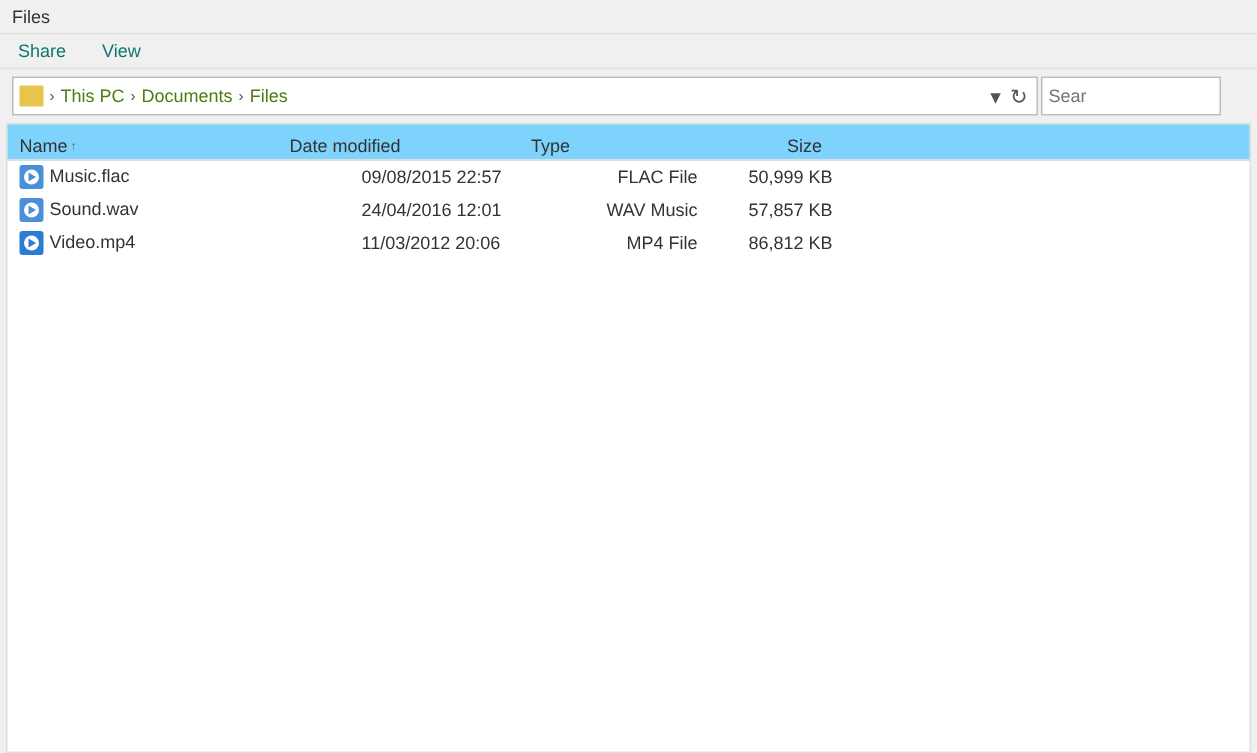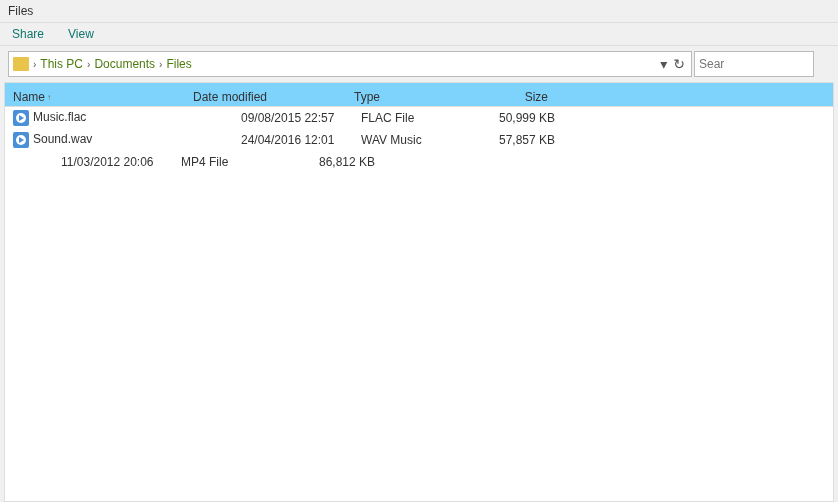--- a/index.html
+++ b/index.html
@@ -152,21 +152,21 @@
       white-space: nowrap;
       overflow: hidden;
       text-overflow: ellipsis;
     }
     .file-name-cell {
       width: 180px;
       display: flex;
       gap: 4px;
     }
     .file-date-cell { width: 120px; margin-left: 48px; }
-    .file-type-cell { width: 120px; }
+    .file-type-cell { width: 120px; text-align: right; }
     .file-size-cell { width: 90px; text-align: right; justify-content: flex-end; display: flex; align-items: center; }
 
     
     .file-icon {
       width: 16px;
       height: 16px;
       flex-shrink: 0;
       display: flex;
       align-items: center;
       justify-content: center;
@@ -278,18 +278,28 @@
               </div>
       </div>
     </div>
       <span>Sound.wav</span>
     </div>
     <div class="file-cell file-date-cell">24/04/2016 12:01</div>
     <div class="file-cell file-type-cell">WAV Music</div>
     <div class="file-cell file-size-cell">57,857 KB</div>
   </div>
       <div class="file-row">
+    <div class="file-cell file-name-cell">
+      <div class="file-icon">
+      <div class="icon-mp4">
+        <div class="icon-inner">
+                <div class="icon-play-dark"></div>
+              </div>
+      </div>
+    </div>
+      <span>Video.mp4</span>
+    </div>
     <div class="file-cell file-date-cell">11/03/2012 20:06</div>
     <div class="file-cell file-type-cell">MP4 File</div>
     <div class="file-cell file-size-cell">86,812 KB</div>
   </div>
     </div>
 </div>
 
 </body></html>

